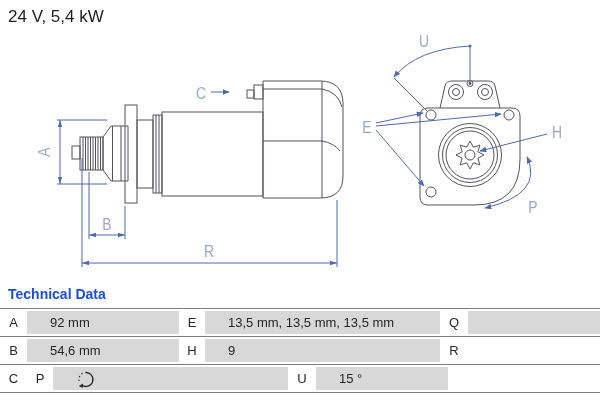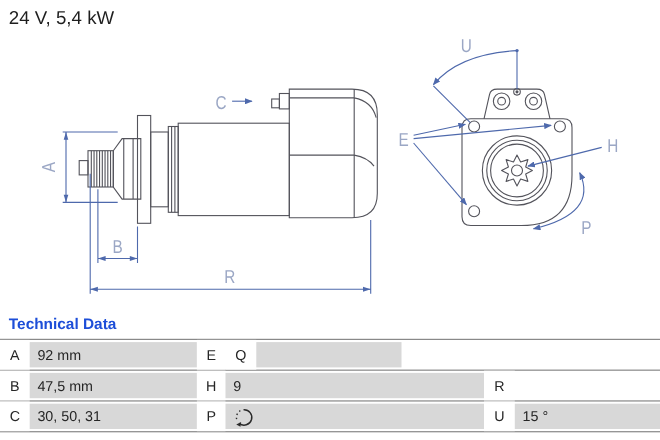--- a/index.html
+++ b/index.html
@@ -7,21 +7,21 @@
           font-family:"Liberation Sans",sans-serif;}
   .title{position:absolute;left:8px;top:7px;font-size:17px;font-weight:500;color:#1e1e1e;}
   .drawing{position:absolute;left:0;top:0;}
   svg text{font-family:"Liberation Sans",sans-serif;}
   .dim-label{fill:#9ba7c5;font-size:17px;}
   .tech-header{position:absolute;left:8px;top:286px;font-size:14px;font-weight:bold;color:#1d4ed8;}
   .ttable{position:absolute;left:0;top:308px;width:600px;border-bottom:1px solid #7d7d7d;}
   .trow{display:flex;height:27px;border-top:1px solid #7d7d7d;font-size:13px;color:#262626;}
   .kcell{text-align:center;line-height:27px;background:#fff;flex:none;}
   .k1{width:27px}.k2{width:26px}.k3{width:28px}
-  .vcell{background:#d8d8d8;margin:2px 0;line-height:23px;padding-left:7px;box-sizing:border-box;
+  .vcell{background:#d8d8d8;margin:2px 0;line-height:23px;padding-left:23px;box-sizing:border-box;
          flex:none;white-space:nowrap;overflow:hidden;}
   .v1{width:152px}.v2{width:235px}.v3{width:132px}
   .icon-cell{display:flex;align-items:center;}
 </style>
 </head>
 <body>
 
 <div class="screen">
 
   <div class="title">24 V, 5,4 kW</div>
@@ -123,35 +123,35 @@
   </svg>
 
   <div class="tech-header">Technical Data</div>
 
   <div class="ttable">
 
     <div class="trow">
       <div class="kcell k1">A</div>
       <div class="vcell v1">92 mm</div>
       <div class="kcell k2">E</div>
+      <div class="vcell v2">13,5 mm, 13,5 mm, 13,5 mm</div>
       <div class="kcell k3">Q</div>
       <div class="vcell v3"></div>
     </div>
 
     <div class="trow">
       <div class="kcell k1">B</div>
-      <div class="vcell v1">47,5 mm</div>
+      <div class="vcell v1">54,6 mm</div>
       <div class="kcell k2">H</div>
       <div class="vcell v2">9</div>
       <div class="kcell k3">R</div>
     </div>
 
     <div class="trow">
       <div class="kcell k1">C</div>
-      <div class="vcell v1">30, 50, 31</div>
       <div class="kcell k2">P</div>
       <div class="vcell v2 icon-cell">
         <svg width="20" height="20" viewBox="0 0 20 20">
           <path d="M9.4 3.5 A7 7 0 1 1 5.5 15.9" stroke="#2b2b2b" fill="none" stroke-width="1.3"></path>
           <path d="M6.5 4.4 A7 7 0 0 0 3.9 14" stroke="#2b2b2b" fill="none" stroke-width="1.3" stroke-dasharray="1.3 2.4"></path>
           <polygon points="2.8,17.0 7.2,14.6 6.6,19.0" fill="#2b2b2b"></polygon>
         </svg>
       </div>
       <div class="kcell k3">U</div>
       <div class="vcell v3">15 °</div>

